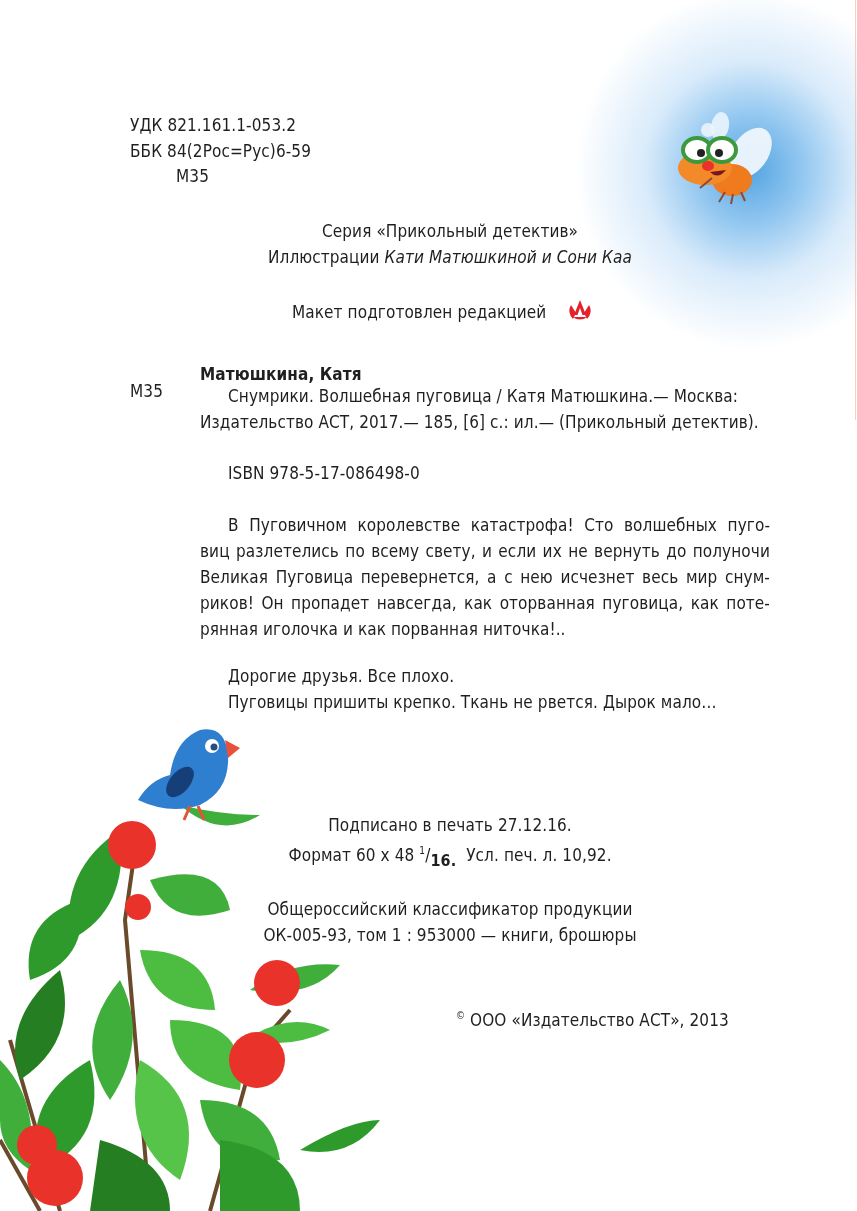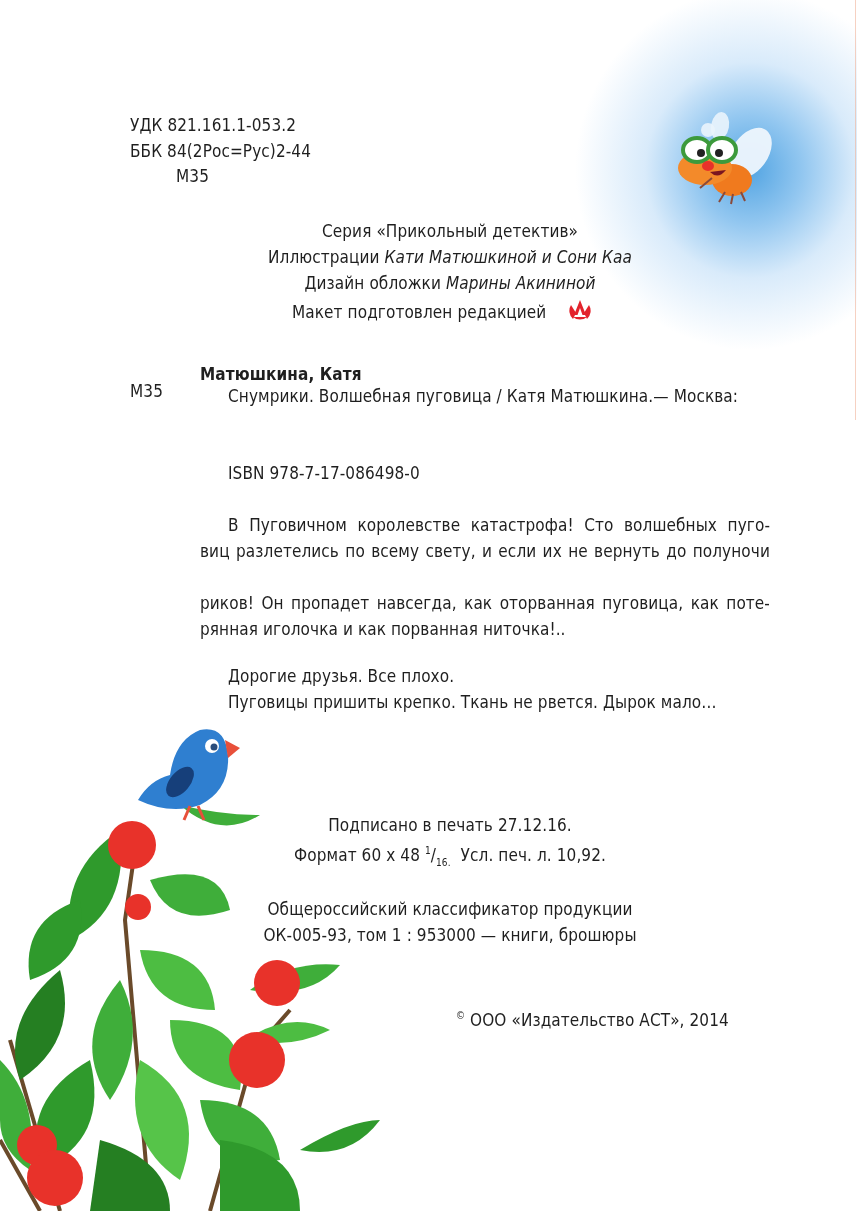--- a/index.html
+++ b/index.html
@@ -13,21 +13,21 @@
     .glow {
       position: absolute; left: 560px; top: -10px; width: 380px; height: 400px;
       background: radial-gradient(ellipse 46% 45% at 50% 45%, rgba(74,160,225,0.95) 0%, rgba(110,180,235,0.75) 30%, rgba(170,210,245,0.45) 60%, rgba(255,255,255,0) 100%);
     }
     .edge-line { position: absolute; right: 1px; top: 0; width: 1px; height: 420px; background: #f0b39a; opacity: 0.6; }
     .txt { position: absolute; font-size: 17px; letter-spacing: 0.1px; white-space: nowrap; line-height: 24px; transform-origin: left top; }
     .c { text-align: center; }
     .it { font-style: italic; }
     .b { font-weight: bold; }
     .sup { font-size: 10px; vertical-align: 7px; }
-    .sub { font-size: 10px; vertical-align: -5px; }
+    .sub { font-size: 16px; vertical-align: -5px; font-weight: bold; }
     .just { white-space: normal; text-align: justify; text-align-last: justify; }
     svg { position: absolute; }
   </style>
 </head>
 <body>
 
 <div class="page">
   <div class="glow"></div>
   <div class="edge-line"></div>
 
@@ -40,64 +40,62 @@
     <ellipse cx="27" cy="42" rx="14" ry="12" fill="#fff" stroke="#3c9a3c" stroke-width="4"></ellipse>
     <ellipse cx="52" cy="42" rx="14" ry="12" fill="#fff" stroke="#3c9a3c" stroke-width="4"></ellipse>
     <circle cx="31" cy="45" r="4" fill="#222"></circle>
     <circle cx="49" cy="45" r="4" fill="#222"></circle>
     <ellipse cx="38" cy="58" rx="6" ry="5" fill="#e8322a"></ellipse>
     <path d="M40 64 Q48 72 56 62" fill="#7a1620"></path>
     <path d="M55 84 l-6 10 M63 86 l-2 10 M71 84 l4 9 M42 70 l-12 10" stroke="#8a4a3a" stroke-width="2" fill="none"></path>
   </svg>
 
   <div class="txt" style="left:130px;top:113px">УДК 821.161.1-053.2</div>
-  <div class="txt" style="left:130px;top:139px">ББК 84(2Рос=Рус)2-44</div>
+  <div class="txt" style="left:130px;top:139px">ББК 84(2Рос=Рус)6-59</div>
   <div class="txt" style="left:176px;top:164px">М35</div>
 
   <div class="txt c" style="left:250px;top:219px;width:400px">Серия «Прикольный детектив»</div>
   <div class="txt c" style="left:230px;top:245px;width:440px">
     <span>Иллюстрации</span>
     <span class="it">Кати Матюшкиной и Сони Каа</span>
-  </div>
-  <div class="txt c" style="left:250px;top:271px;width:400px">
-    <span>Дизайн обложки</span>
-    <span class="it">Марины Акининой</span>
   </div>
   <div class="txt" style="left:292px;top:300px">Макет подготовлен редакцией</div>
   <svg style="left:567px;top:297px" width="26" height="28" viewBox="0 0 26 28">
     <path d="M4 8 A11 11 0 0 0 6 22 L9 16 Z" fill="#e3232c"></path>
     <path d="M22 8 A11 11 0 0 1 20 22 L17 16 Z" fill="#e3232c"></path>
     <path d="M13 3 L7 18 H10.5 L13 11 L15.5 18 H19 Z" fill="#e3232c"></path>
     <path d="M6 20 H20 A11 11 0 0 1 6 20 Z" fill="#e3232c"></path>
   </svg>
 
   <div class="txt b" style="left:200px;top:362px">Матюшкина, Катя</div>
   <div class="txt" style="left:130px;top:379px">М35</div>
   <div class="txt" style="left:228px;top:384px">Снумрики. Волшебная пуговица / Катя Матюшкина.— Москва:</div>
-  <div class="txt" style="left:228px;top:461px">ISBN 978-7-17-086498-0</div>
+  <div class="txt" style="left:200px;top:410px">Издательство АСТ, 2017.— 185, [6] с.: ил.— (Прикольный детектив).</div>
+  <div class="txt" style="left:228px;top:461px">ISBN 978-5-17-086498-0</div>
 
   <div class="txt just" style="left:200px;top:539px;width:570px">виц разлетелись по всему свету, и если их не вернуть до полуночи</div>
   <div class="txt just" style="left:228px;top:513px;width:542px">В Пуговичном королевстве катастрофа! Сто волшебных пуго-</div>
+  <div class="txt just" style="left:200px;top:565px;width:570px">Великая Пуговица перевернется, а с нею исчезнет весь мир снум-</div>
   <div class="txt just" style="left:200px;top:591px;width:570px">риков! Он пропадет навсегда, как оторванная пуговица, как поте-</div>
   <div class="txt" style="left:200px;top:617px">рянная иголочка и как порванная ниточка!..</div>
   <div class="txt" style="left:228px;top:664px">Дорогие друзья. Все плохо.</div>
   <div class="txt" style="left:228px;top:690px">Пуговицы пришиты крепко. Ткань не рвется. Дырок мало…</div>
 
   <div class="txt c" style="left:270px;top:813px;width:360px">Подписано в печать 27.12.16.</div>
   <div class="txt c" style="left:240px;top:839px;width:420px">
     <span>Формат 60 х 48</span>
     <span class="sup">1</span>/<span class="sub">16.</span>
     &nbsp;<span>Усл. печ. л. 10,92.</span>
   </div>
   <div class="txt c" style="left:230px;top:897px;width:440px">Общероссийский классификатор продукции</div>
   <div class="txt c" style="left:230px;top:923px;width:440px">ОК-005-93, том 1 : 953000 — книги, брошюры</div>
 
   <div class="txt" style="left:456px;top:1004px">
     <span class="sup">©</span>
-    <span>ООО «Издательство АСТ», 2014</span>
+    <span>ООО «Издательство АСТ», 2013</span>
   </div>
 
   <svg style="left:0;top:720px" width="420" height="491" viewBox="0 0 420 491">
     <g stroke="#6a4a2a" stroke-width="4" fill="none">
       <path d="M150 491 L125 200 L135 130"></path>
       <path d="M60 491 L10 320"></path>
       <path d="M210 491 L255 330 L290 290"></path>
       <path d="M0 420 L40 491"></path>
     </g>
     <g fill="#2f9a2c">

